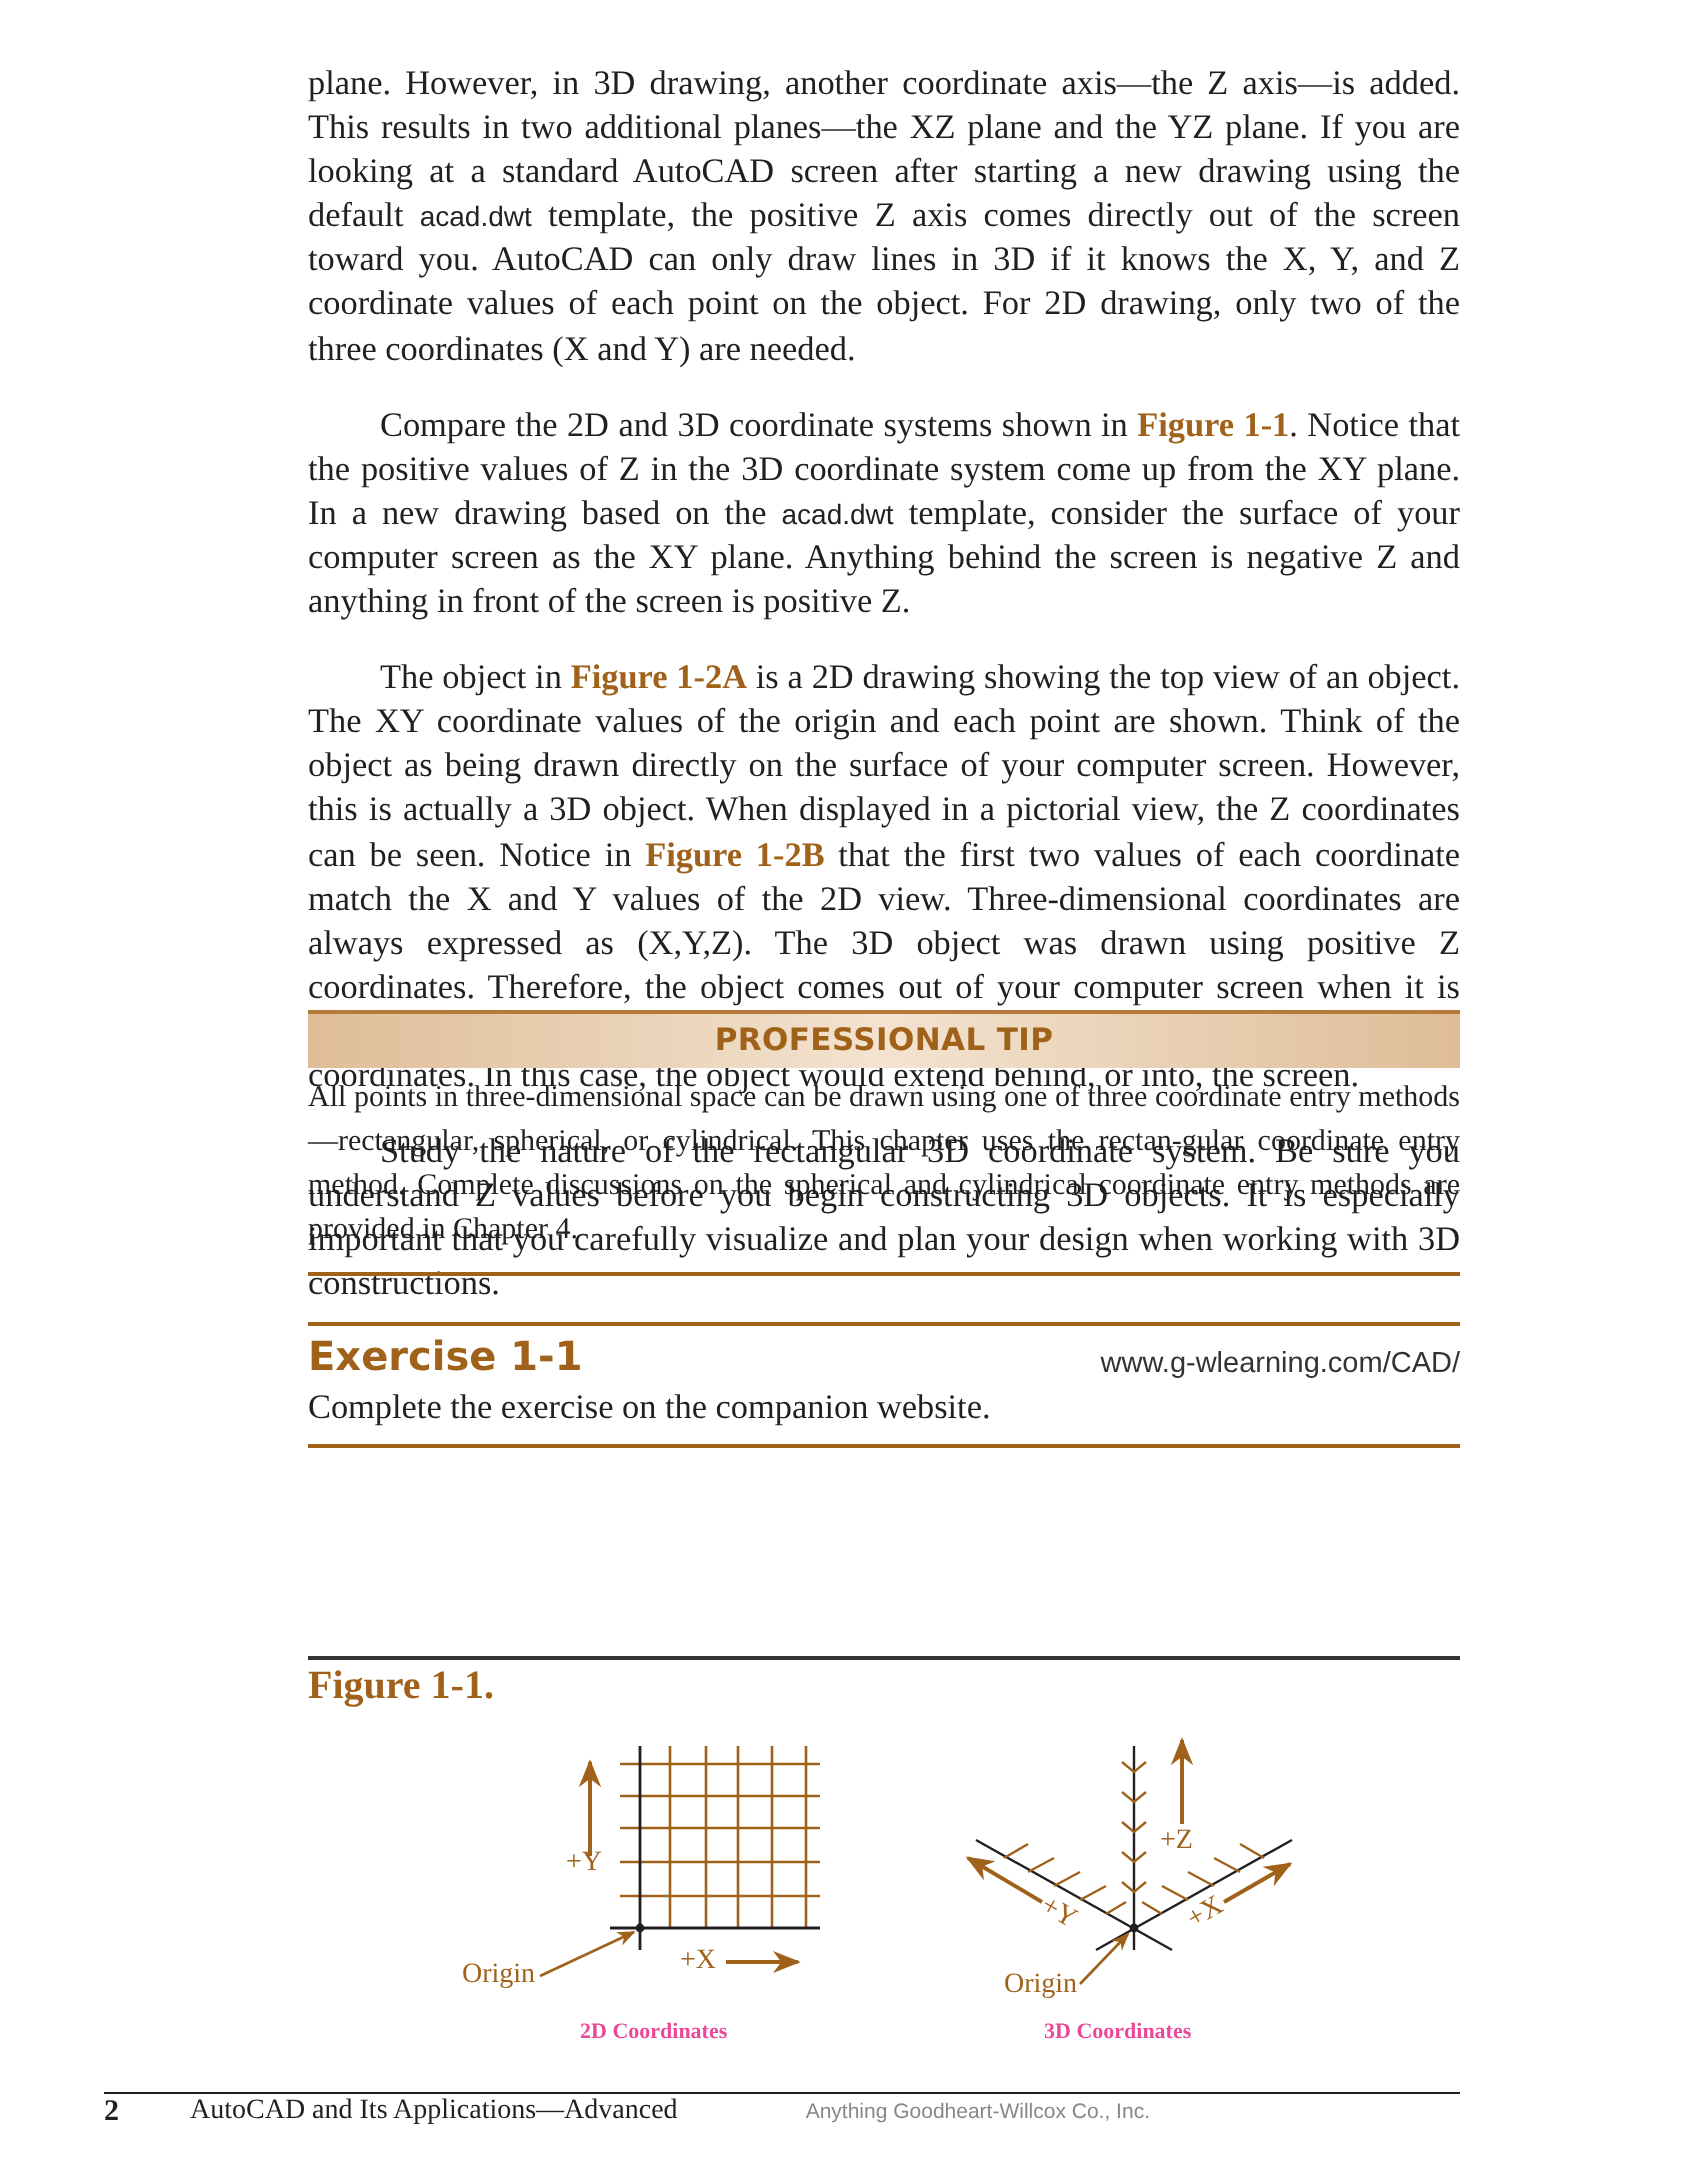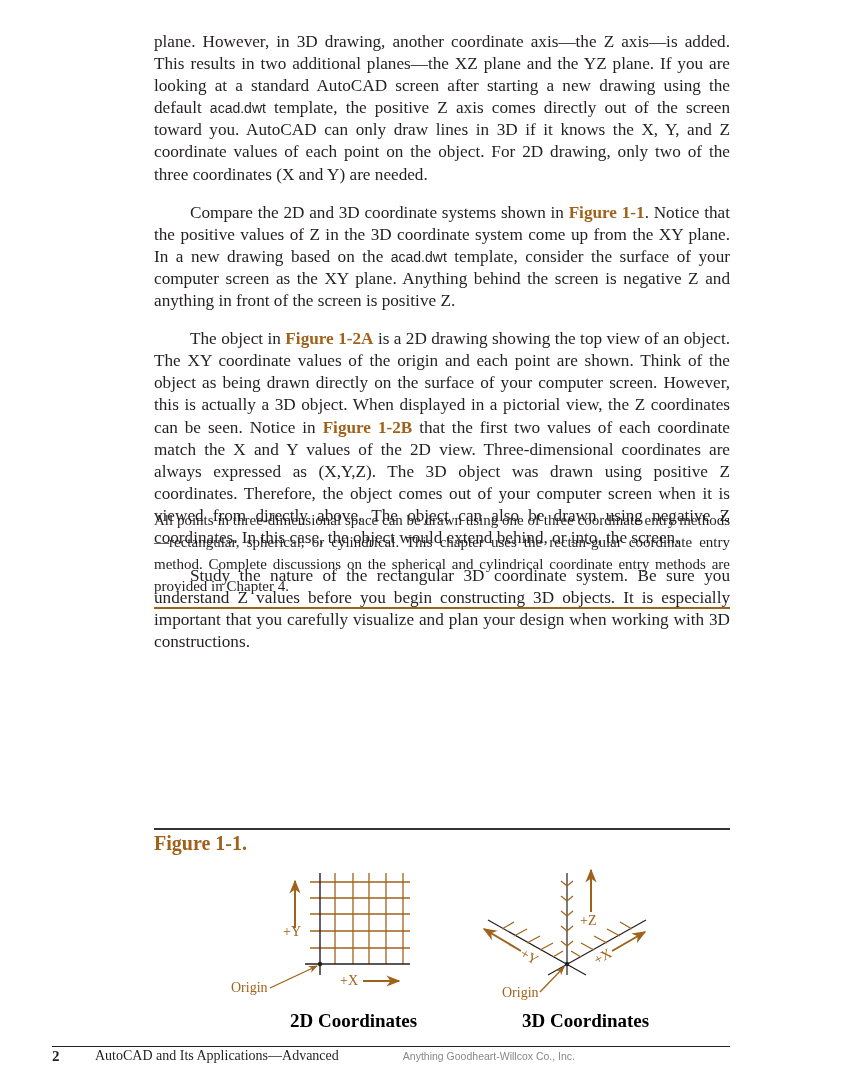--- a/index.html
+++ b/index.html
@@ -20,43 +20,55 @@
   .ex-head { position: relative; height: 29px; }
   .ex-title { position: absolute; left: 0; top: 3px; font-family: "DejaVu Sans", sans-serif; font-weight: bold; font-size: 20px; color: #a0621a; }
   .ex-url { position: absolute; right: 0; top: 11px; font-family: "Liberation Sans", sans-serif; font-size: 14.5px; color: #333; }
   .ex-text { font-size: 17.2px; line-height: 22px; margin-top: 1px; }
   .ex-rule2 { height: 2px; background: #a0621a; margin-top: 7px; }
   .fig-rule { position: absolute; left: 154px; top: 828px; width: 576px; height: 2px; background: #333; }
   .fig-title { position: absolute; left: 154px; top: 832px; font-size: 20px; font-weight: bold; color: #a0621a; }
   .fig-desc { position: absolute; left: 154px; top: 848px; font-size: 15px; color: #231f20; }
   .diagram { position: absolute; left: 0; top: 0; }
   .dlabel { position: absolute; font-family: "Liberation Serif", serif; font-size: 14px; color: #a0621a; }
-  .dcap { position: absolute; font-family: "Liberation Serif", serif; font-size: 19px; font-weight: bold; color: #000000; }
+  .dcap { position: absolute; font-family: "Liberation Serif", serif; font-size: 11px; font-weight: bold; color: #ec4899; }
   .footer-rule { position: absolute; left: 52px; top: 1046px; width: 678px; height: 1px; background: #231f20; }
   .page-num { position: absolute; left: 52px; top: 1048px; font-size: 15px; font-weight: bold; }
   .book-title { position: absolute; left: 95px; top: 1048px; font-size: 14px; }
   .copyright { position: absolute; right: 119px; top: 1050px; font-family: "Liberation Sans", sans-serif; font-size: 10.5px; color: #888; }
 </style>
 </head>
 <body>
 
 <div class="page">
 
   <div class="body-text">
     <p><span>plane. However, in 3D drawing, another coordinate axis—the Z axis—is added. This results in two additional planes—the XZ plane and the YZ plane. If you are looking at a standard AutoCAD screen after starting a new drawing using the default </span><span class="mono">acad.dwt</span><span> template, the positive Z axis comes directly out of the screen toward you. AutoCAD can only draw lines in 3D if it knows the X, Y, and Z coordinate values of each point on the object. For 2D drawing, only two of the three coordinates (X and Y) are needed.</span></p>
     <p class="indent"><span>Compare the 2D and 3D coordinate systems shown in </span><span class="figref">Figure 1-1</span><span>. Notice that the positive values of Z in the 3D coordinate system come up from the XY plane. In a new drawing based on the </span><span class="mono">acad.dwt</span><span> template, consider the surface of your computer screen as the XY plane. Anything behind the screen is negative Z and anything in front of the screen is positive Z.</span></p>
     <p class="indent"><span>The object in </span><span class="figref">Figure 1-2A</span><span> is a 2D drawing showing the top view of an object. The XY coordinate values of the origin and each point are shown. Think of the object as being drawn directly on the surface of your computer screen. However, this is actually a 3D object. When displayed in a pictorial view, the Z coordinates can be seen. Notice in </span><span class="figref">Figure 1-2B</span><span> that the first two values of each coordinate match the X and Y values of the 2D view. Three-dimensional coordinates are always expressed as (X,Y,Z). The 3D object was drawn using positive Z coordinates. Therefore, the object comes out of your computer screen when it is viewed from directly above. The object can also be drawn using negative Z coordinates. In this case, the object would extend behind, or into, the screen.</span></p>
     <p class="indent">Study the nature of the rectangular 3D coordinate system. Be sure you understand Z values before you begin constructing 3D objects. It is especially important that you carefully visualize and plan your design when working with 3D constructions.</p>
   </div>
 
   <div class="tip">
+    <div class="tip-bar">
+      <span class="tip-title">PROFESSIONAL TIP</span>
+    </div>
     <div class="tip-text">All points in three-dimensional space can be drawn using one of three coordinate entry methods—rectangular, spherical, or cylindrical. This chapter uses the rectan-gular coordinate entry method. Complete discussions on the spherical and cylindrical coordinate entry methods are provided in Chapter 4.</div>
     <div class="tip-rule"></div>
   </div>
 
+  <div class="exercise">
+    <div class="ex-rule"></div>
+    <div class="ex-head">
+      <span class="ex-title">Exercise 1-1</span>
+      <span class="ex-url">www.g-wlearning.com/CAD/</span>
+    </div>
+    <div class="ex-text">Complete the exercise on the companion website.</div>
+    <div class="ex-rule2"></div>
+  </div>
 
   <div class="fig-rule"></div>
   <div class="fig-title">Figure 1-1.</div>
 
   <svg class="diagram" width="849" height="1087">
     <defs>
       <marker id="ah" viewBox="0 0 10 10" refX="9" refY="5" markerWidth="7" markerHeight="7" orient="auto">
         <path d="M0,1 L10,5 L0,9 L3,5 Z" fill="#a0621a"></path>
       </marker>
     </defs>

